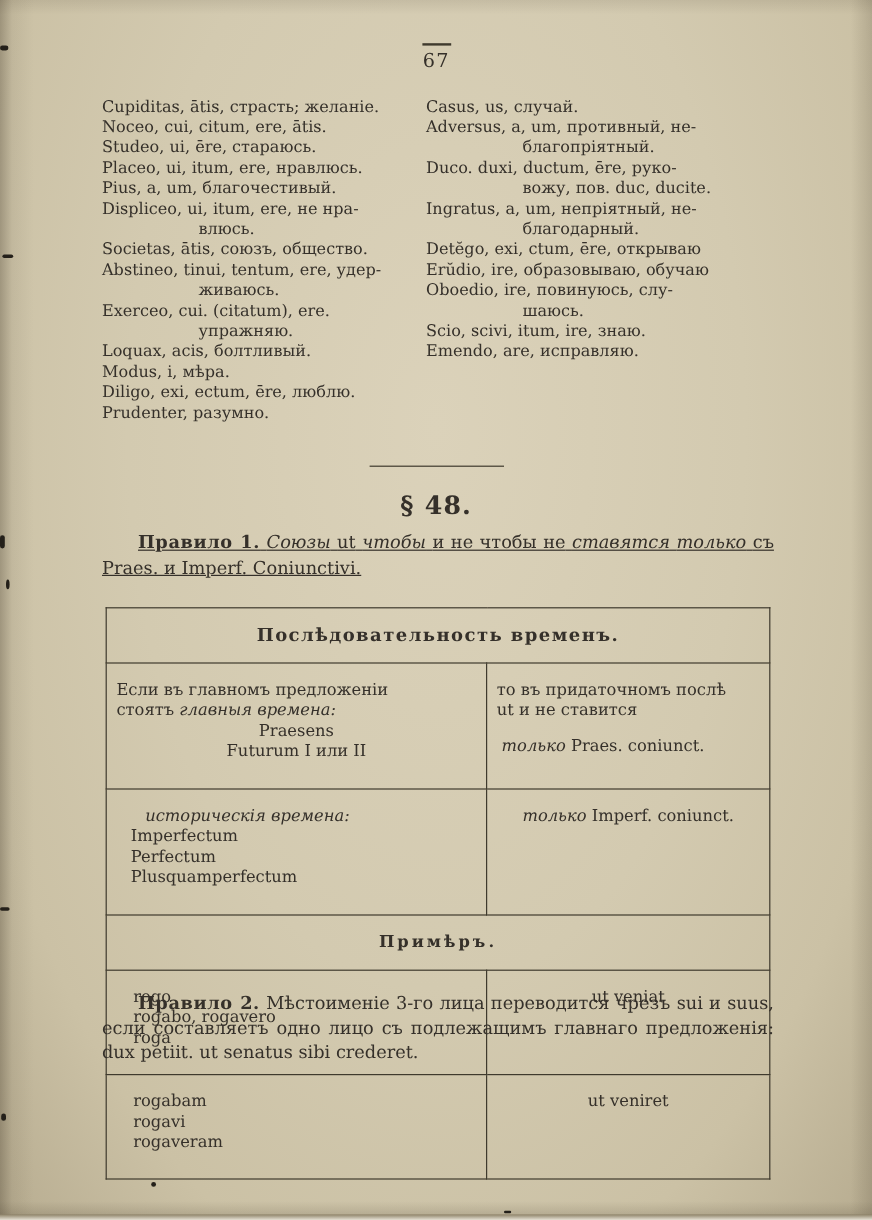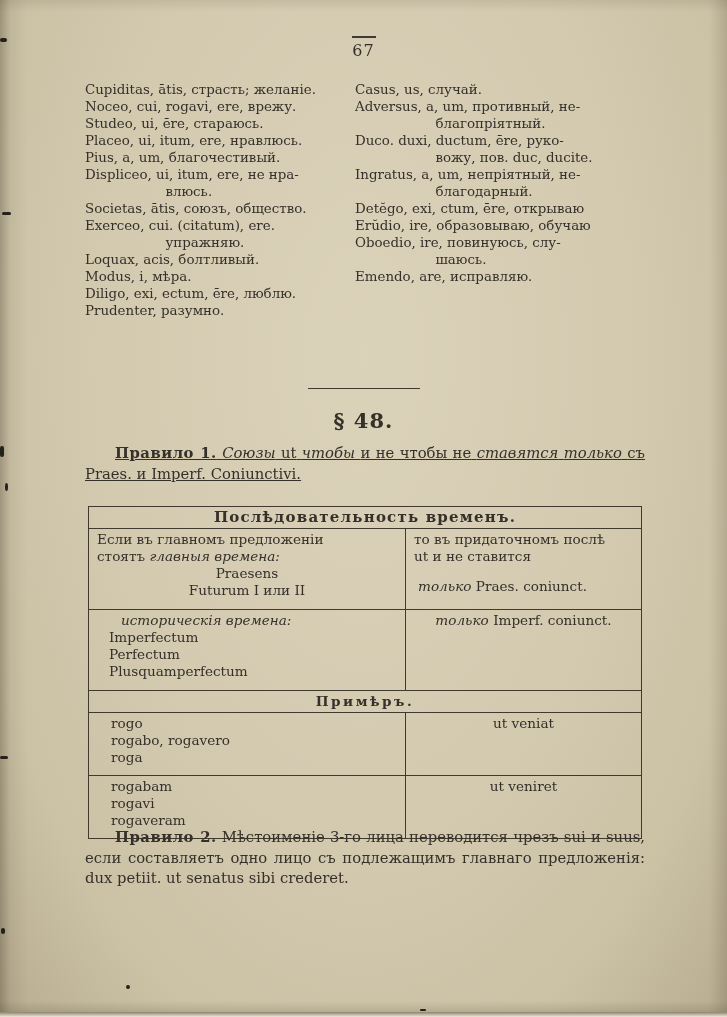--- a/index.html
+++ b/index.html
@@ -40,21 +40,21 @@
     font-weight:bold;font-size:21px;letter-spacing:1px;}
 
   .para{position:absolute;left:85px;width:560px;margin:0;font-size:14.8px;line-height:20.5px;
     text-align:justify;text-indent:30px;}
   .rule1{top:443px;text-decoration:underline;}
   .rule2{top:827px;}
   .para b{letter-spacing:.5px;}
 
   table.tenses{position:absolute;top:506px;left:88px;width:554px;border-collapse:collapse;
     font-size:13.6px;line-height:17px;color:#35302a;}
-  table.tenses td{border:1px solid #3f3a2d;padding:2px 8px;vertical-align:top;}
+  table.tenses td{border:1px solid #3f3a2d;padding:14px 8px;vertical-align:top;}
   td.t-title{text-align:center;font-weight:bold;font-size:15px;letter-spacing:1.2px;padding:3px 0;}
   td.t-example{text-align:center;font-weight:bold;letter-spacing:2.5px;padding:3px 0;}
   .t-left{width:300px;margin-left:28px;}
   .pre{white-space:pre-line;}
   .c{text-align:center;}
   .it{font-style:italic;}
   td.mid{vertical-align:middle;text-align:center;}
   .row-main td{height:76px;}
   .row-hist td{height:76px;}
   .row-ex td{height:58px;}
@@ -78,46 +78,49 @@
   <div class="artifact a8"></div>
 
   <div class="page-number">
     <div class="pn-rule"></div>
     <div class="pn">67</div>
   </div>
 
   <div class="vocab">
     <div class="vcol-left">
       <p class="ventry">Cupiditas, ātis, страсть; желаніе.</p>
-      <p class="ventry">Noceo, cui, rogavi, ere, врежу.</p>
+      <p class="ventry">Noceo, cui, citum, ere, ātis.</p>
       <p class="ventry">Studeo, ui, ēre, стараюсь.</p>
       <p class="ventry">Placeo, ui, itum, ere, нравлюсь.</p>
       <p class="ventry">Pius, a, um, благочестивый.</p>
       <p class="ventry">Displiceo, ui, itum, ere, не нра-
 влюсь.</p>
       <p class="ventry">Societas, ātis, союзъ, общество.</p>
+      <p class="ventry">Abstineo, tinui, tentum, ere, удер-
+живаюсь.</p>
       <p class="ventry">Exerceo, cui. (citatum), ere.
 упражняю.</p>
       <p class="ventry">Loquax, acis, болтливый.</p>
       <p class="ventry">Modus, i, мѣра.</p>
       <p class="ventry">Diligo, exi, ectum, ēre, люблю.</p>
       <p class="ventry">Prudenter, разумно.</p>
     </div>
     <div class="vcol-right">
       <p class="ventry">Casus, us, случай.</p>
       <p class="ventry">Adversus, a, um, противный, не-
 благопріятный.</p>
       <p class="ventry">Duco. duxi, ductum, ēre, руко-
 вожу, пов. duc, ducite.</p>
       <p class="ventry">Ingratus, a, um, непріятный, не-
 благодарный.</p>
       <p class="ventry">Detĕgo, exi, ctum, ēre, открываю</p>
       <p class="ventry">Erŭdio, ire, образовываю, обучаю</p>
       <p class="ventry">Oboedio, ire, повинуюсь, слу-
 шаюсь.</p>
+      <p class="ventry">Scio, scivi, itum, ire, знаю.</p>
       <p class="ventry">Emendo, are, исправляю.</p>
     </div>
   </div>
 
   <div class="divider"></div>
 
   <div class="section-heading">§ 48.</div>
 
   <p class="para rule1"><b>Правило 1.</b>
     <i>Союзы</i>

